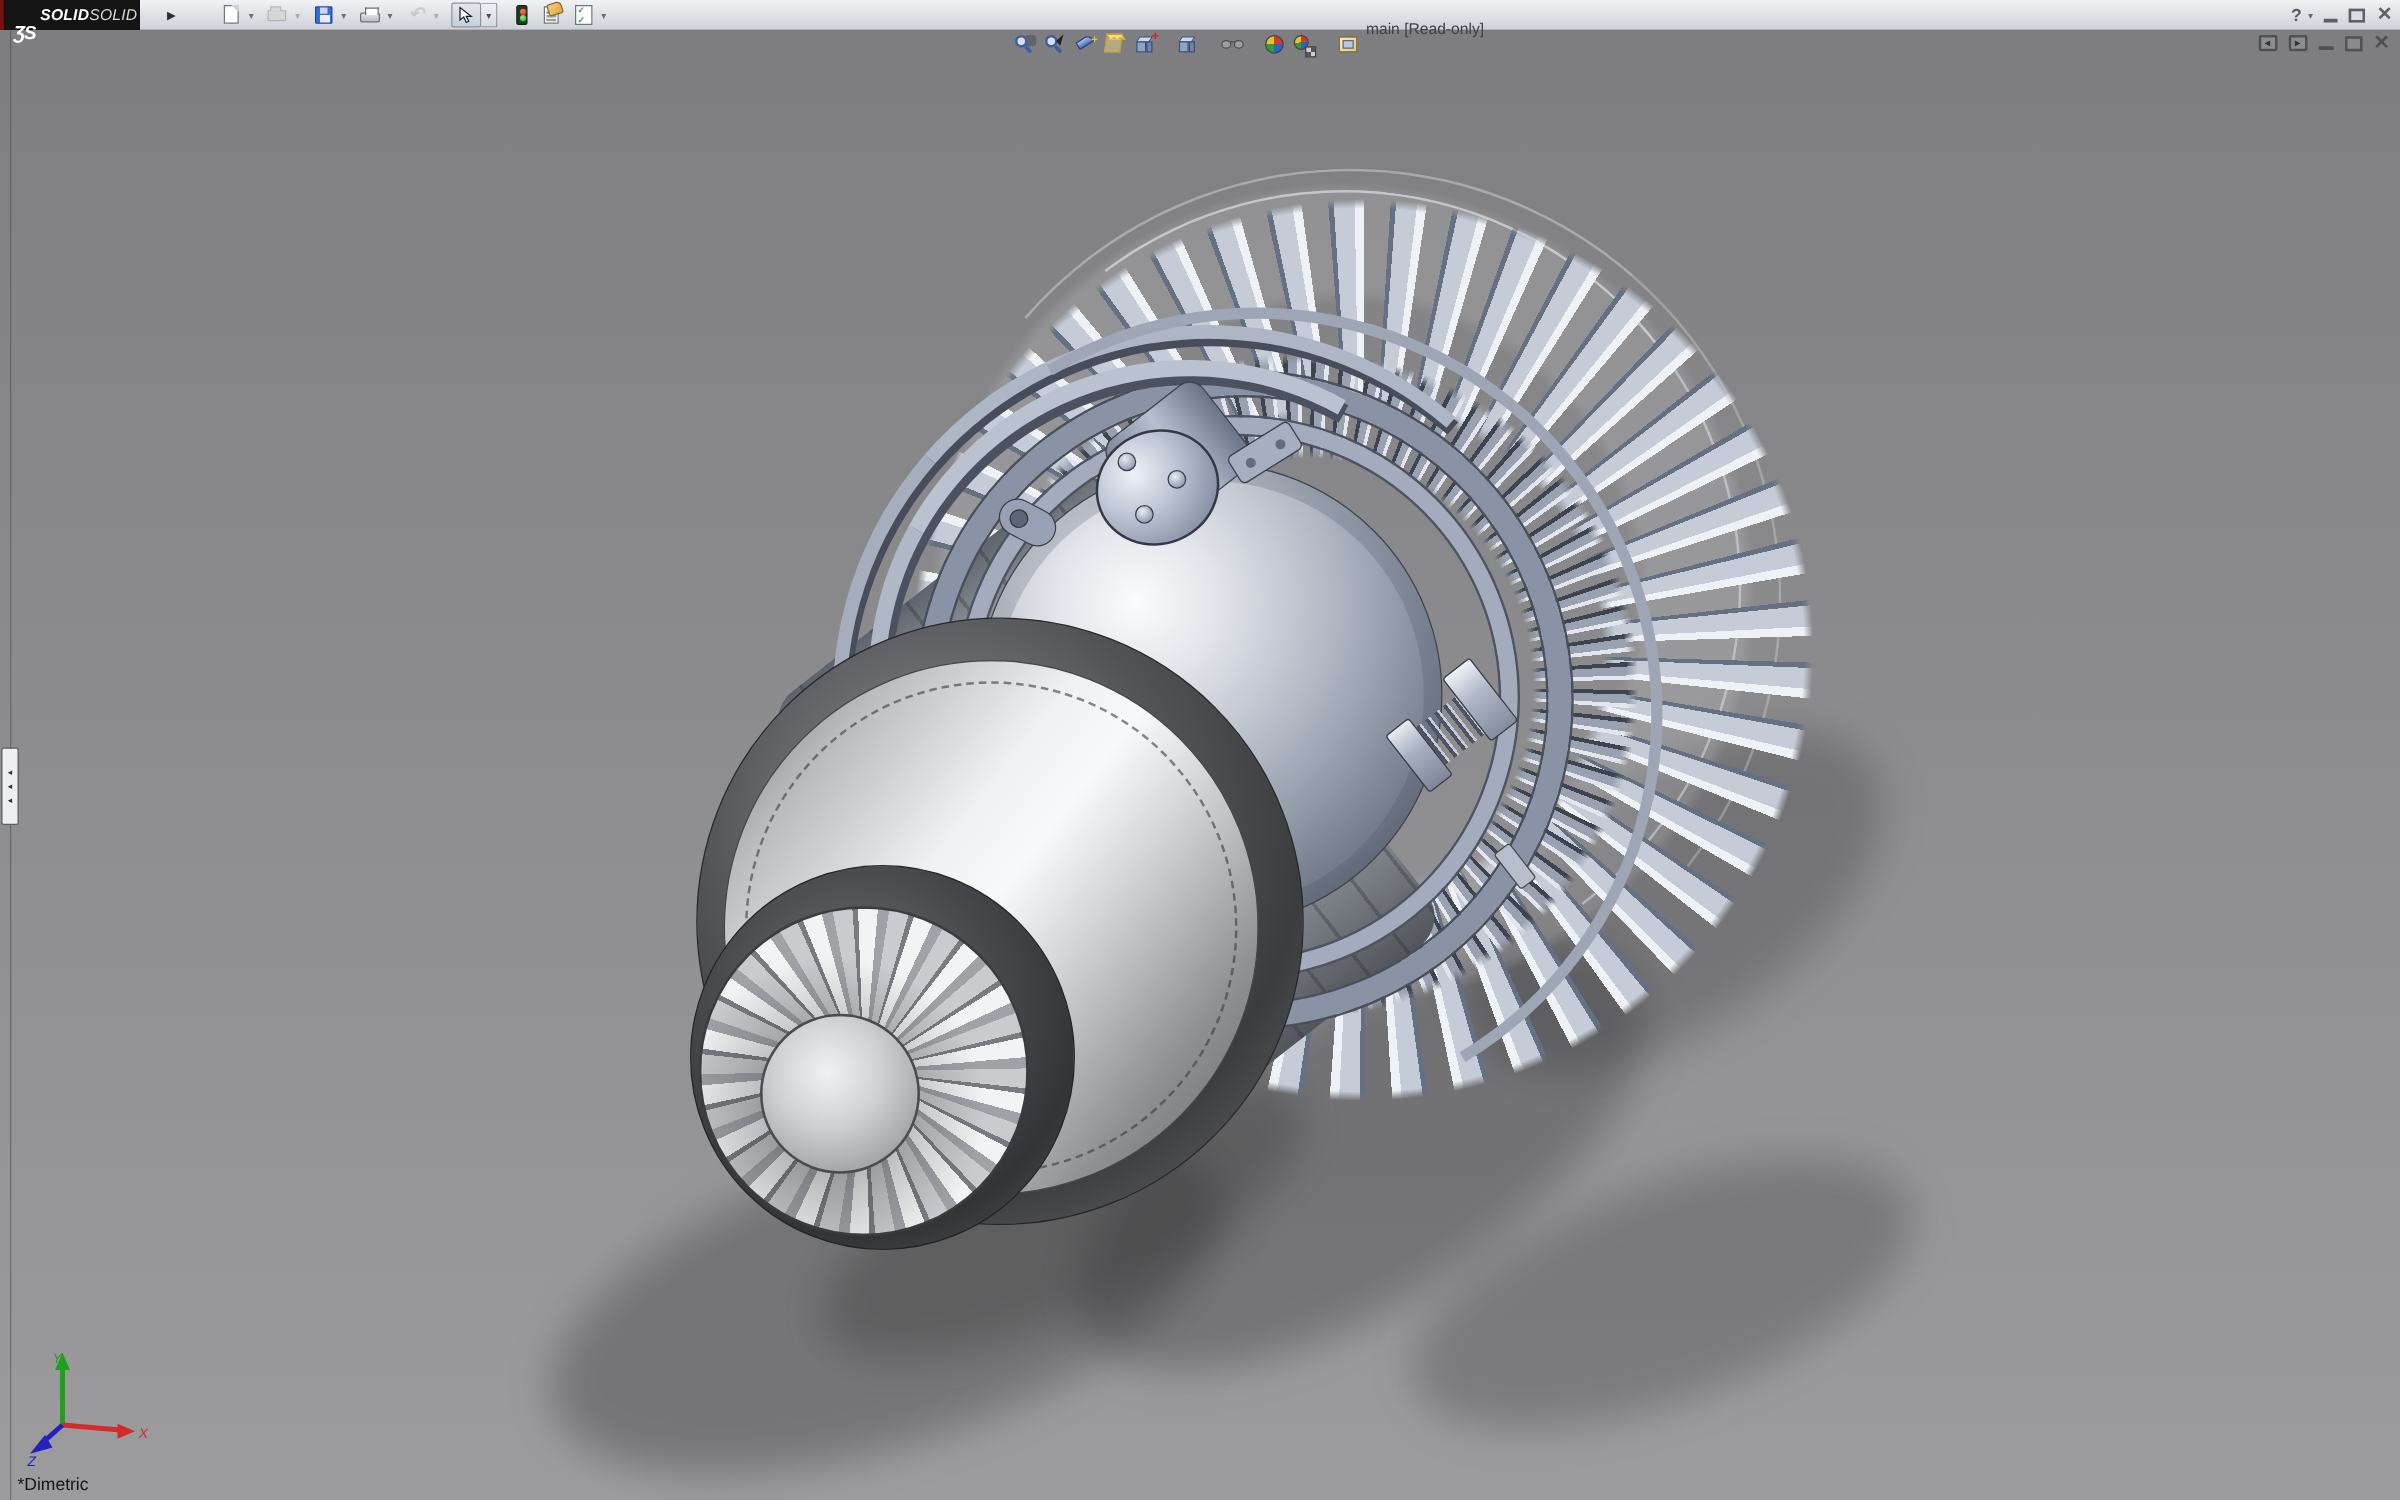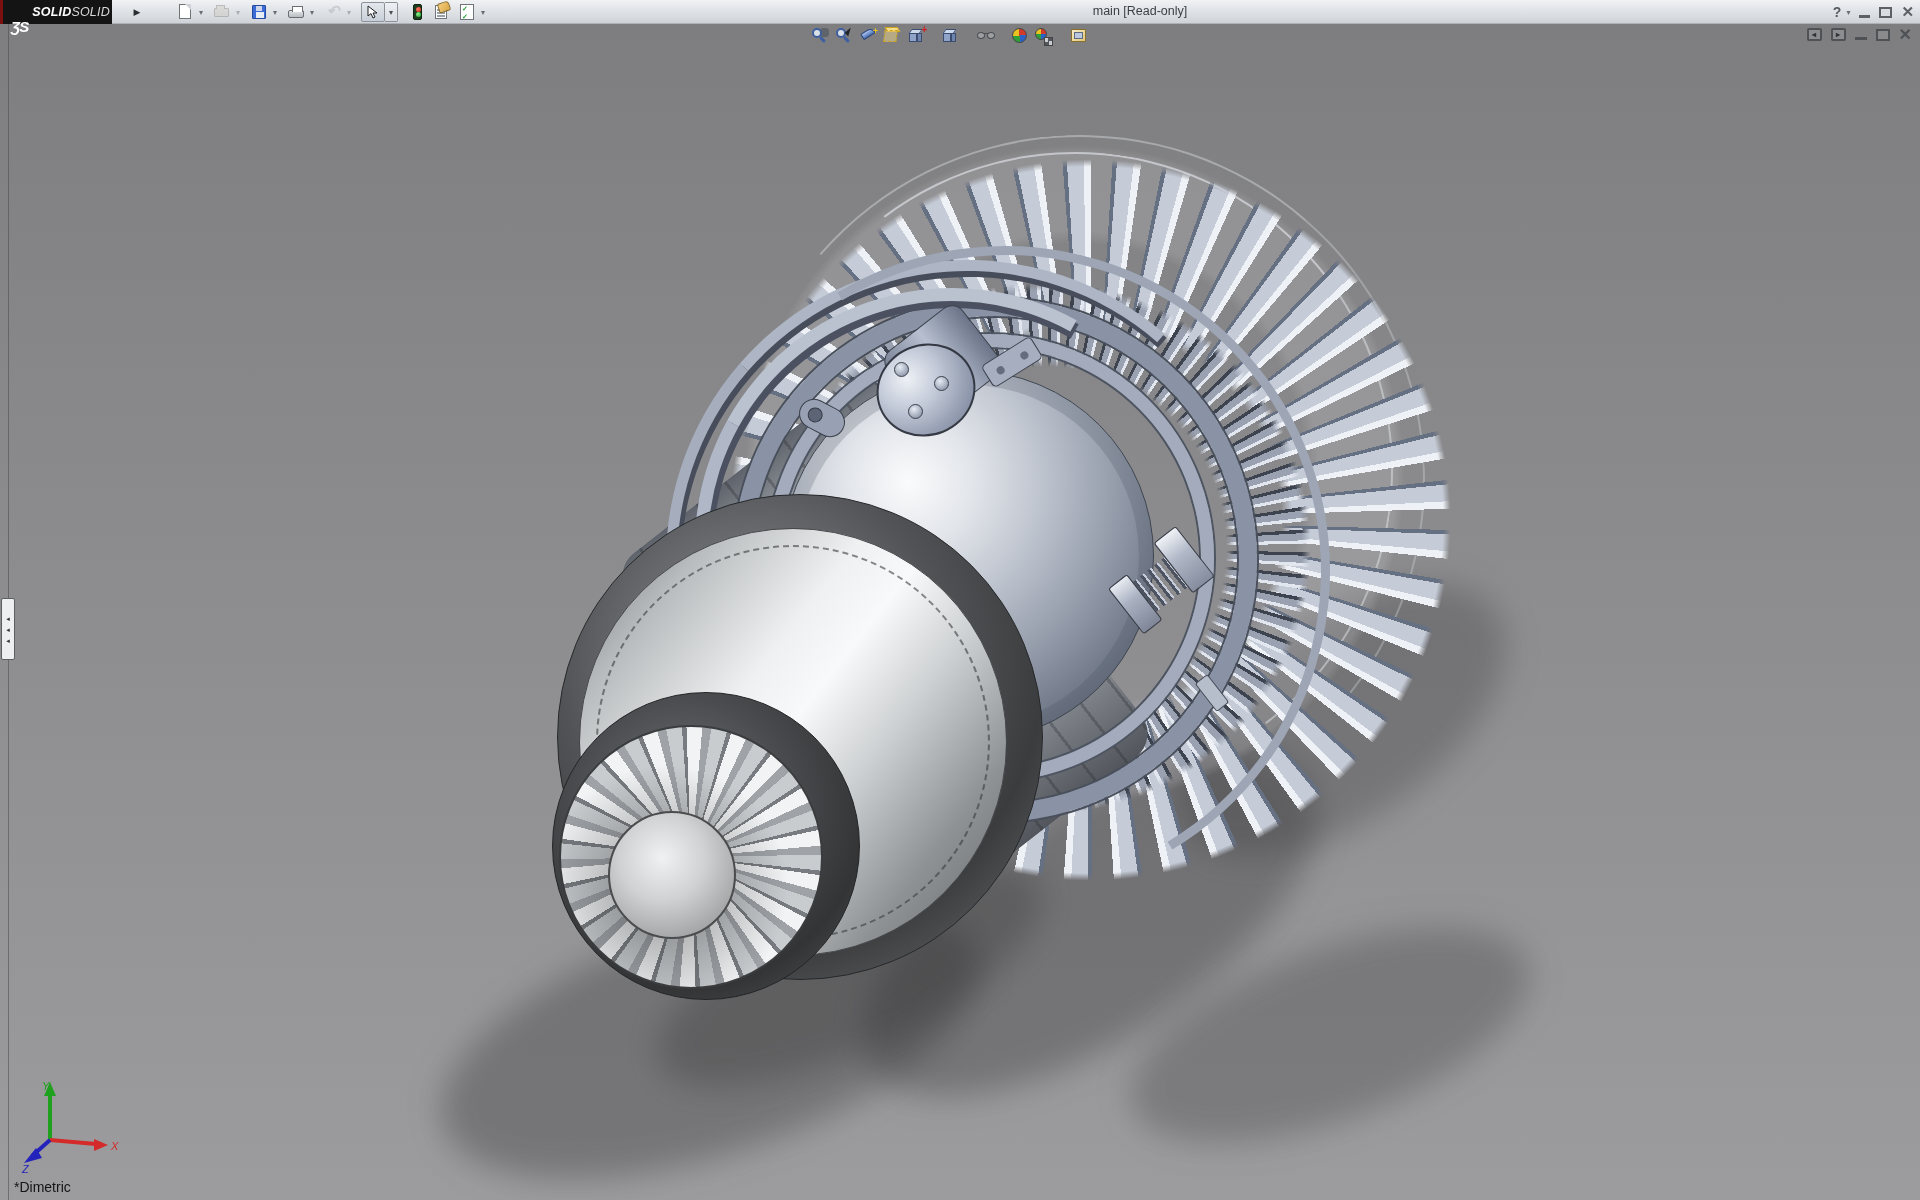--- a/index.html
+++ b/index.html
@@ -70,21 +70,21 @@
     background:#9aa0a6; box-shadow:0 3px 0 #9aa0a6, 0 6px 0 #9aa0a6; }
   .ic-props::after { content:""; position:absolute; right:-4px; top:-4px; width:10px; height:8px;
     background:linear-gradient(135deg,#f4cf7e,#dca545); border:1px solid #8a6a1f;
     border-radius:2px 4px 2px 2px; transform:rotate(-18deg); }
   
   .ic-options { position:absolute; left:2px; top:1px; width:14px; height:16px;
     background:#fff; border:1px solid #70757a; font-size:7px; line-height:8px; color:#1f9e2f;
     padding-left:1px; font-weight:bold; }
   .ic-options i { font-style:normal; display:block; }
 
-  #win-title { position:absolute; left:1040px; top:4px; width:200px; text-align:center;
+  #win-title { position:absolute; left:1040px; top:16px; width:200px; text-align:center;
     font-size:12.5px; color:#3c4147; }
 
   #win-controls { position:absolute; right:6px; top:0; height:24px; display:flex;
     align-items:center; gap:9px; }
   #help-glyph { font-size:14px; font-weight:bold; color:#565b61; }
   #help-caret { font-size:8px; color:#6a6e73; margin-left:-4px; }
   .wc-min { width:11px; height:3px; background:#5d6166; margin-top:8px; }
   .wc-restore { position:relative; width:13px; height:11px; }
   .wc-restore::before { content:""; position:absolute; right:0; top:0; width:9px; height:7px;
     border:2px solid #5d6166; background:transparent; }

